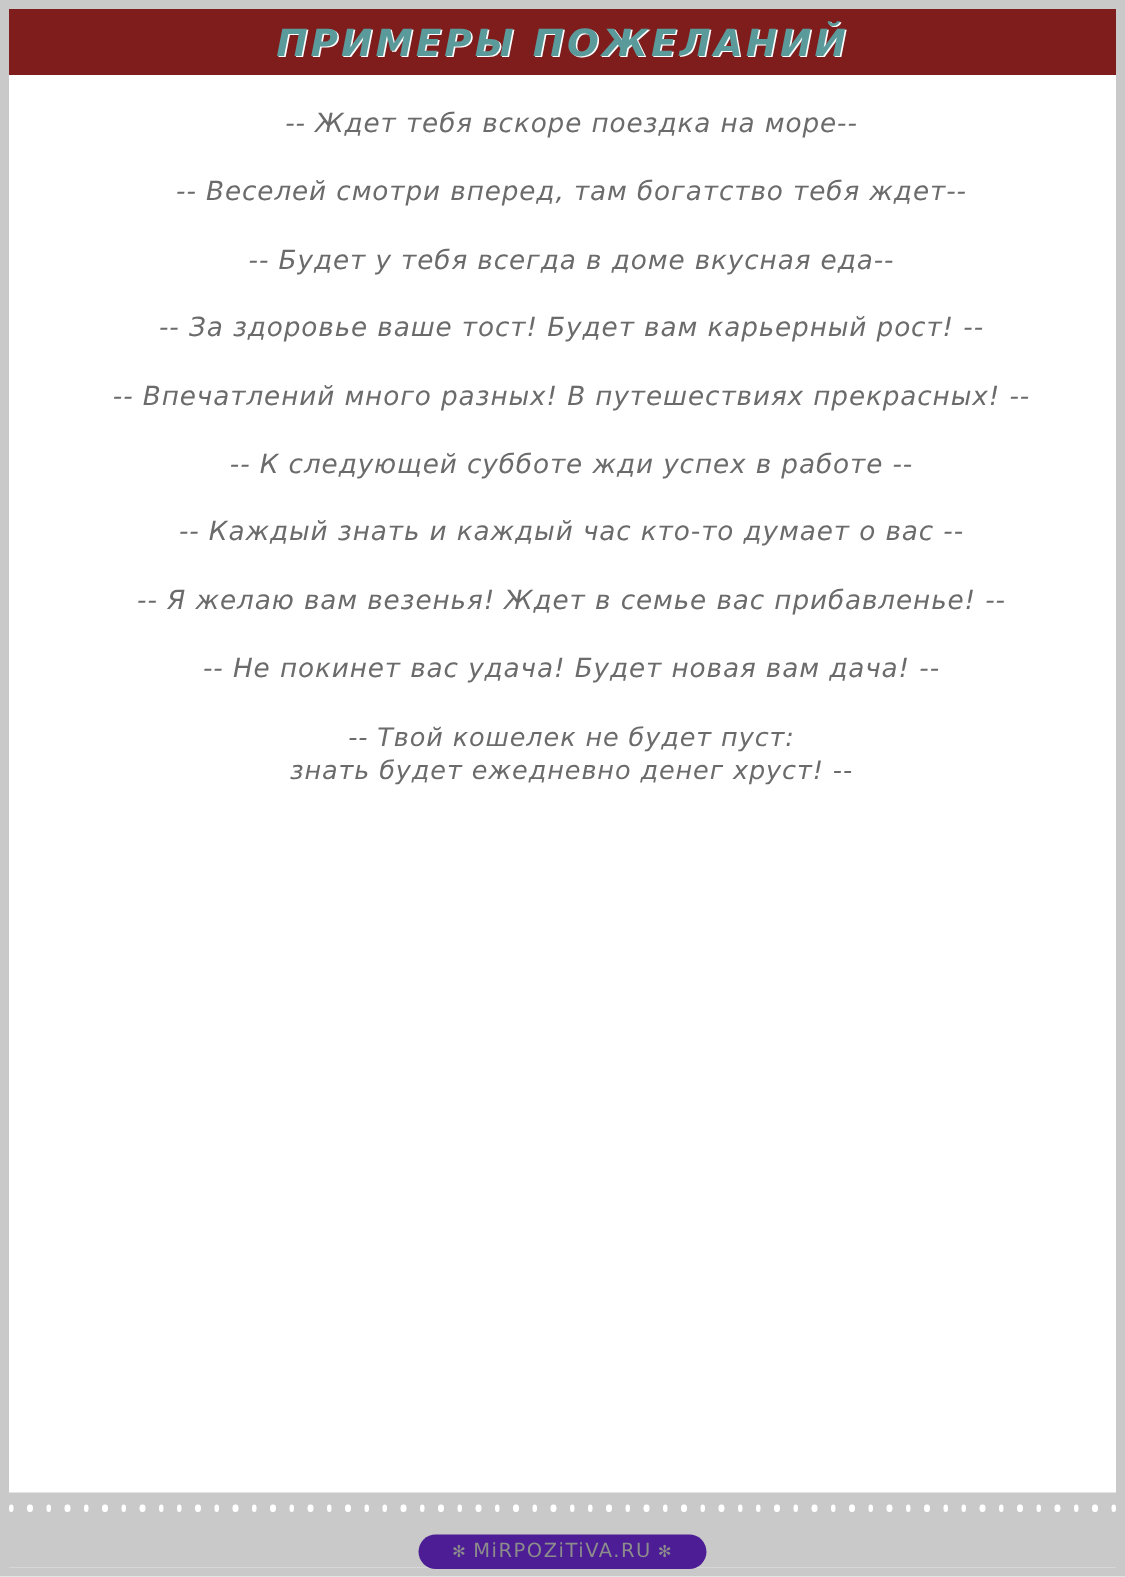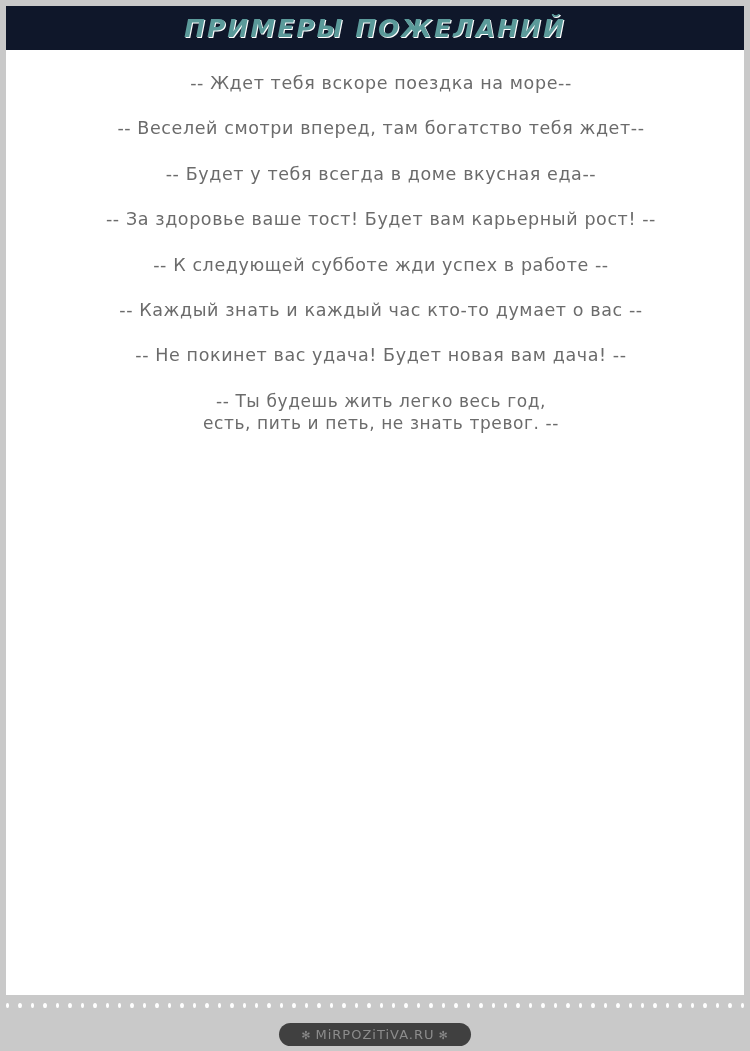--- a/index.html
+++ b/index.html
@@ -27,39 +27,40 @@
     left: 6px;
     top: 6px;
     right: 6px;
     bottom: 6px;
     border: 6px dotted #ffffff;
     pointer-events: none;
   }
   .header {
     position: relative;
     height: 44px;
-    background: #0f172a;
+    background: #7f1d1d;
     display: flex;
     align-items: center;
     justify-content: center;
   }
   .header-title {
     font-family: "DejaVu Sans", sans-serif;
     font-size: 25px;
     font-weight: bold;
     font-style: italic;
     letter-spacing: 2px;
     color: #5b9a9a;
     text-transform: uppercase;
     text-shadow: 1px 1px 0 #ffffff;
   }
   .content {
     position: relative;
     padding: 22px 18px 0 30px;
     box-sizing: border-box;
+    font-style: italic;
   }
   .wish {
     text-align: center;
     color: #6b6b6b;
     font-family: "DejaVu Sans", sans-serif;
     font-size: 17.5px;
     line-height: 1.28;
     letter-spacing: 0.6px;
     margin: 0 0 23px 0;
     white-space: pre-line;
@@ -95,21 +96,21 @@
   }
   .footer-dots i {
     display: block;
     width: 5px;
     height: 5px;
     border-radius: 50%;
     background: #ffffff;
   }
   .footer-badge {
     margin-top: 28px;
-    background: #404040;
+    background: #4c1d95;
     border-radius: 14px;
     padding: 4px 18px;
     color: #8c8c8c;
     font-size: 13px;
     letter-spacing: 1px;
     font-family: "DejaVu Sans", sans-serif;
   }
   .footer-badge .star {
     color: #8c8c8c;
     font-size: 11px;
@@ -124,25 +125,27 @@
 
   <div class="header">
     <div class="header-title">ПРИМЕРЫ ПОЖЕЛАНИЙ</div>
   </div>
 
   <div class="content">
     <p class="wish">-- Ждет тебя вскоре поездка на море--</p>
     <p class="wish">-- Веселей смотри вперед, там богатство тебя ждет--</p>
     <p class="wish">-- Будет у тебя всегда в доме вкусная еда--</p>
     <p class="wish">-- За здоровье ваше тост! Будет вам карьерный рост! --</p>
+    <p class="wish">-- Впечатлений много разных! В путешествиях прекрасных! --</p>
     <p class="wish">-- К следующей субботе жди успех в работе --</p>
     <p class="wish">-- Каждый знать и каждый час кто-то думает о вас --</p>
+    <p class="wish">-- Я желаю вам везенья! Ждет в семье вас прибавленье! --</p>
     <p class="wish">-- Не покинет вас удача! Будет новая вам дача! --</p>
-    <p class="wish multiline">-- Ты будешь жить легко весь год,
-есть, пить и петь, не знать тревог. --</p>
+    <p class="wish multiline">-- Твой кошелек не будет пуст:
+знать будет ежедневно денег хруст! --</p>
   </div>
 
   <div class="footer">
     <div class="footer-dots">
       <i></i>
         <i></i>
         <i></i>
         <i></i>
         <i></i>
         <i></i>

